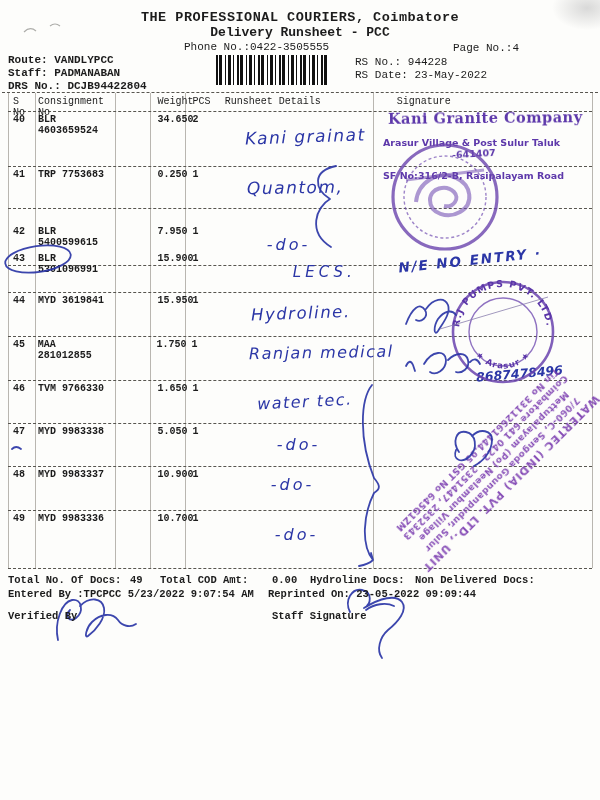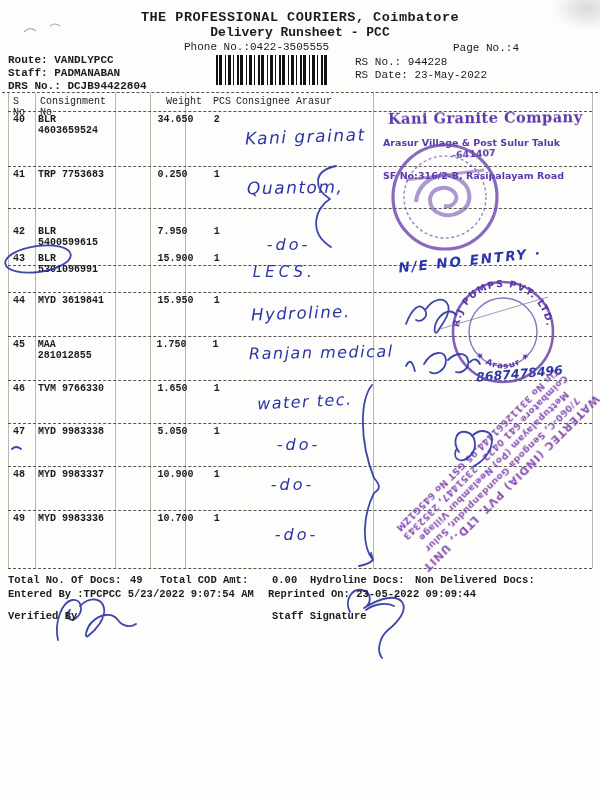--- a/index.html
+++ b/index.html
@@ -20,21 +20,21 @@
   .h-rsdate{left:355px;top:69px;font-size:11px;}
   .barcode{left:216px;top:55px;width:114px;height:30px;
     background:repeating-linear-gradient(90deg,#111 0 2px,#fff 2px 3px,#111 3px 6px,#fff 6px 9px,#111 9px 10px,#fff 10px 12px,#111 12px 15px,#fff 15px 17px,#111 17px 18px,#fff 18px 21px);}
   
   .pline{left:2px;width:596px;border-top:1px dashed #57554f;height:0;}
   
   #tbl{left:8px;top:93px;width:584px;height:475px;}
   .vline{position:absolute;top:0;bottom:0;width:0;border-left:1px solid #b9b6b0;}
   .trow{position:absolute;left:0;width:584px;display:flex;border-bottom:1px dashed #57554f;}
   .cell{position:relative;overflow:visible;padding:3px 0 0 5px;font-size:10px;box-sizing:border-box;}
-  .w-sno{width:27px;}.w-con{width:80px;}.w-wgt{width:35px;margin-left:46px;}.w-pcs{width:35px;text-align:right;}.w-cgd{width:188px;}.w-sig{width:219px;}
+  .w-sno{width:27px;}.w-con{width:80px;}.w-wgt{width:35px;margin-left:46px;}.w-pcs{width:35px;}.w-cgd{width:188px;}.w-sig{width:219px;}
   .thead .cell{font-weight:normal;}
   .tbody .cell{font-weight:bold;}
   
   .hw{font-family:"DejaVu Sans",sans-serif;font-style:italic;color:#2b36a6;font-weight:normal;
       white-space:nowrap;letter-spacing:1.5px;}
   .hwsig{position:absolute;font-family:"DejaVu Sans",sans-serif;font-style:italic;color:#2b36a6;white-space:nowrap;}
   
   .stamp{color:#5d38aa;font-family:"DejaVu Serif","Liberation Serif",serif;}
   .g1{left:388px;top:109px;font-size:14.5px;font-weight:bold;letter-spacing:.5px;transform:rotate(-.5deg);filter:blur(.35px);}
   .g2{left:383px;top:126px;font-size:9.5px;font-weight:bold;font-family:"DejaVu Sans",sans-serif;filter:blur(.25px);margin-top:44px;}
@@ -78,21 +78,22 @@
     <div class="vline" style="left:142px"></div>
     <div class="vline" style="left:177px"></div>
     <div class="vline" style="left:365px"></div>
     <div class="vline" style="left:584px"></div>
 
     <div class="trow thead" style="top:0;height:18px">
       <div class="cell w-sno">S No</div>
       <div class="cell w-con">Consignment No</div>
       <div class="cell w-wgt">Weight</div>
       <div class="cell w-pcs">PCS</div>
-      <div class="cell w-cgd">Consignee Arasur</div>
+      <div class="cell w-cgd">Runsheet Details</div>
+      <div class="cell w-sig">Signature</div>
     </div>
 
     <div class="trow tbody" style="top:18px;height:55px">
       <div class="cell w-sno">40</div>
       <div class="cell w-con">BLR 4603659524</div>
       <div class="cell w-wgt">34.650</div>
       <div class="cell w-pcs">2</div>
       <div class="cell w-cgd">
           <div class="hw" style="margin:12px 0 0 20px;font-size:17px;transform:rotate(-2deg)">Kani grainat</div>
         </div>
@@ -120,21 +121,21 @@
         </div>
       <div class="cell w-sig"></div>
     </div>
 
     <div class="trow tbody" style="top:157px;height:42px">
       <div class="cell w-sno">43</div>
       <div class="cell w-con">BLR 5301096991</div>
       <div class="cell w-wgt">15.900</div>
       <div class="cell w-pcs">1</div>
       <div class="cell w-cgd">
-          <div class="hw" style="margin:10px 0 0 28px;font-size:15px;letter-spacing:4px">LECS.</div>
+          <div class="hw" style="margin:10px 0 0 68px;font-size:15px;letter-spacing:4px">LECS.</div>
         </div>
       <div class="cell w-sig">
           <span class="hwsig" style="left:6px;top:2px;font-size:13.5px;letter-spacing:2px;transform:rotate(-6deg)">N/E NO ENTRY ·</span>
         </div>
     </div>
 
     <div class="trow tbody" style="top:199px;height:44px">
       <div class="cell w-sno">44</div>
       <div class="cell w-con">MYD 3619841</div>
       <div class="cell w-wgt">15.950</div>

